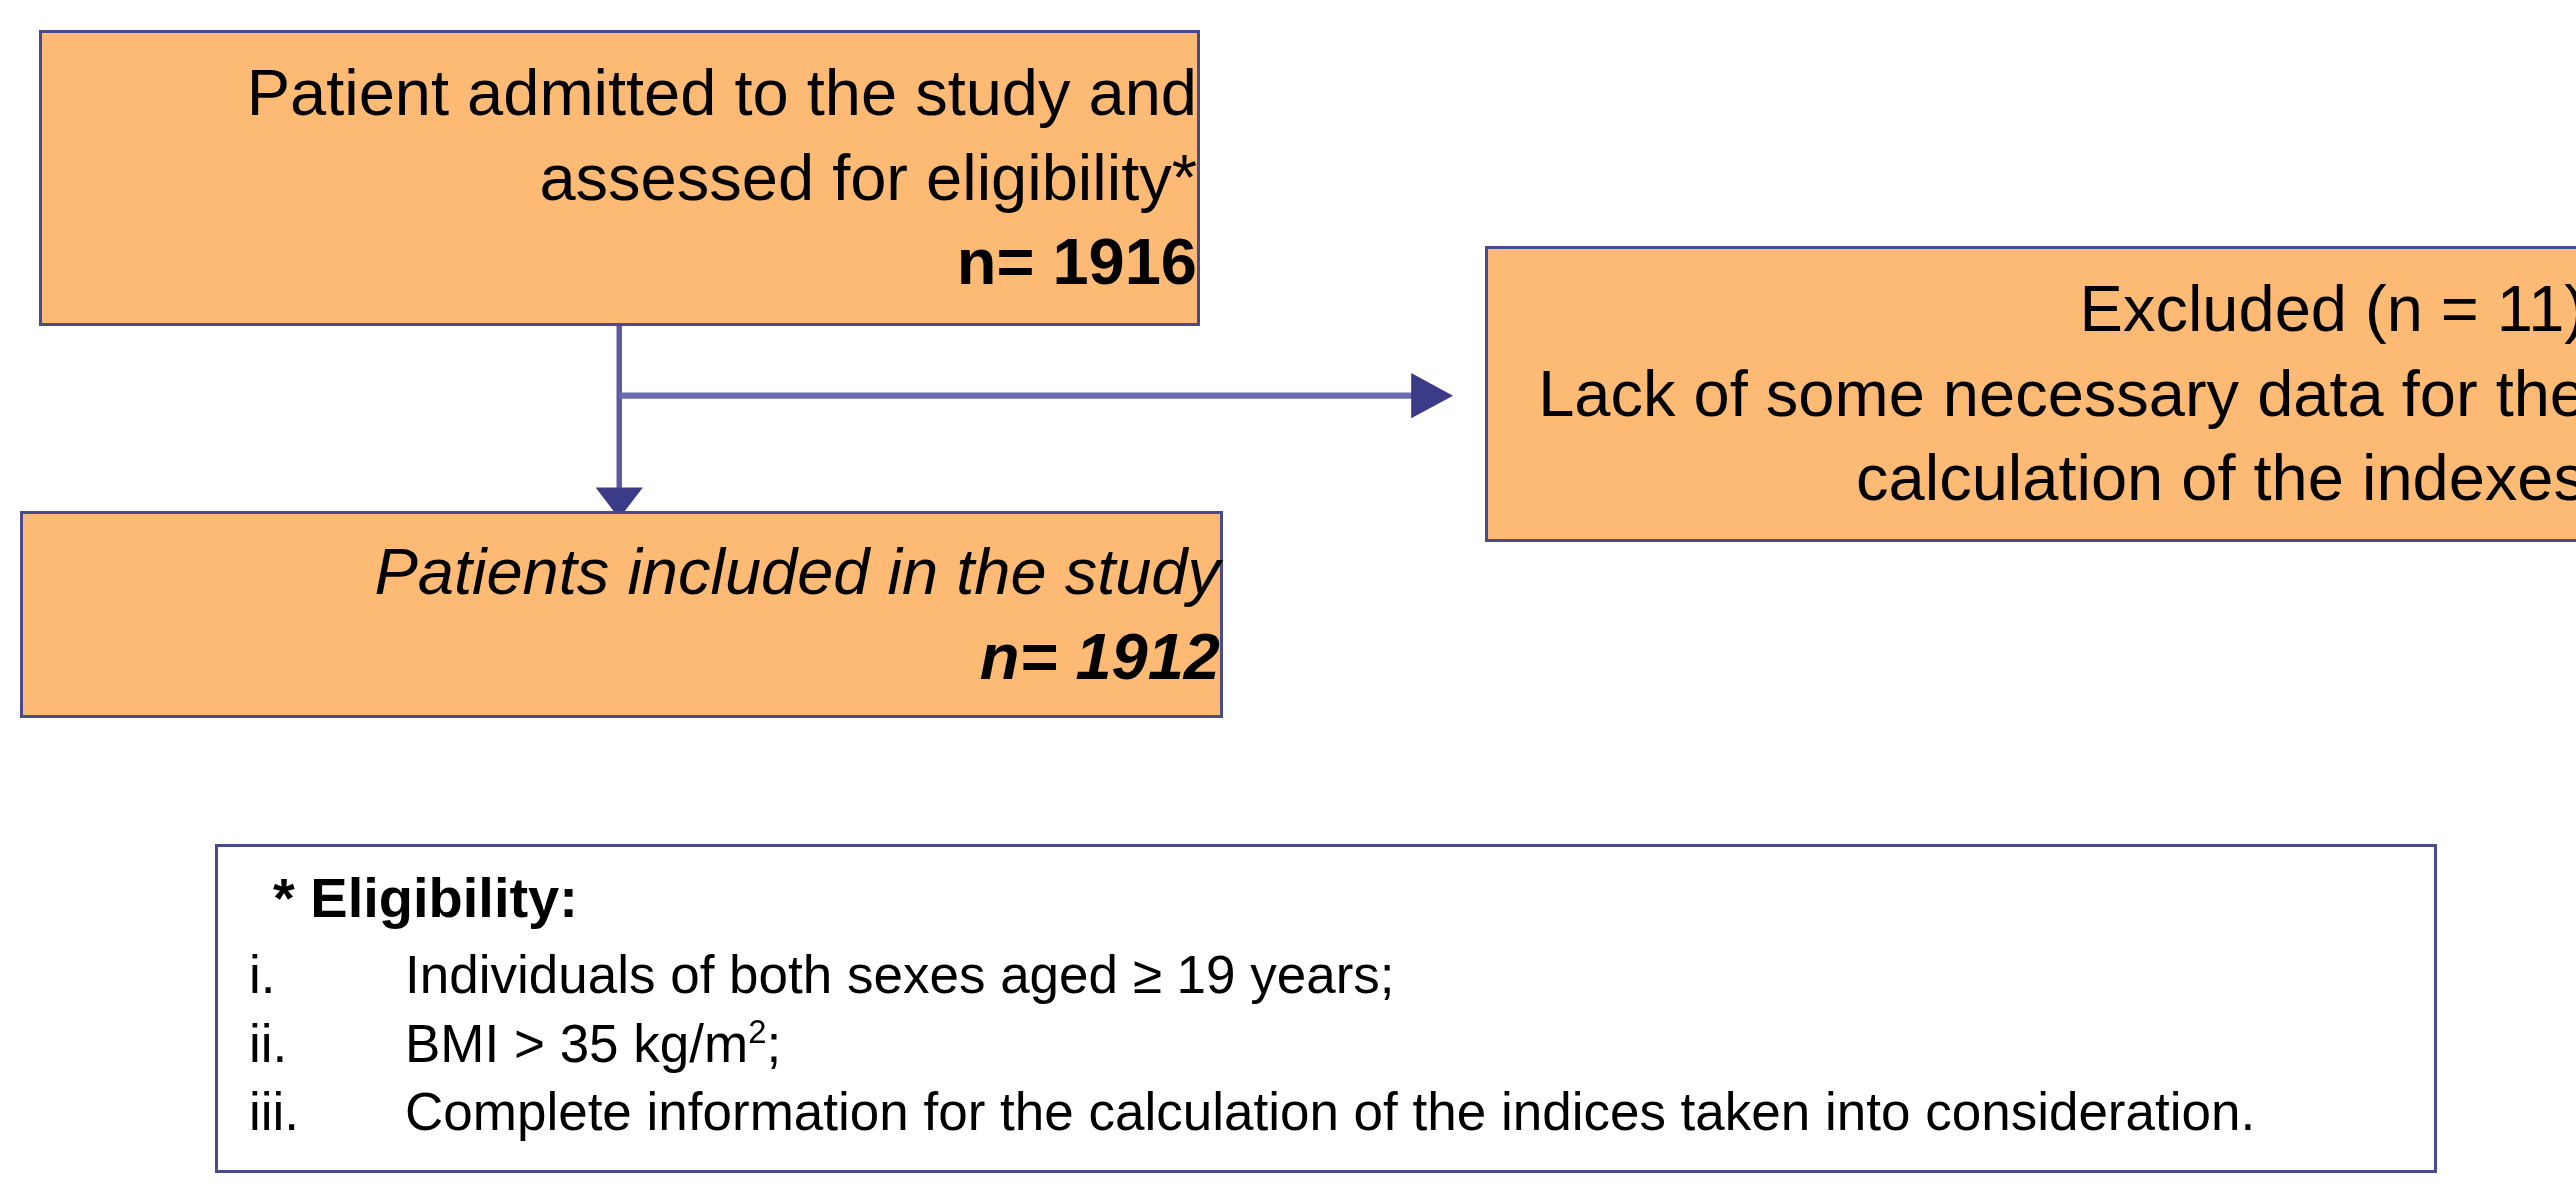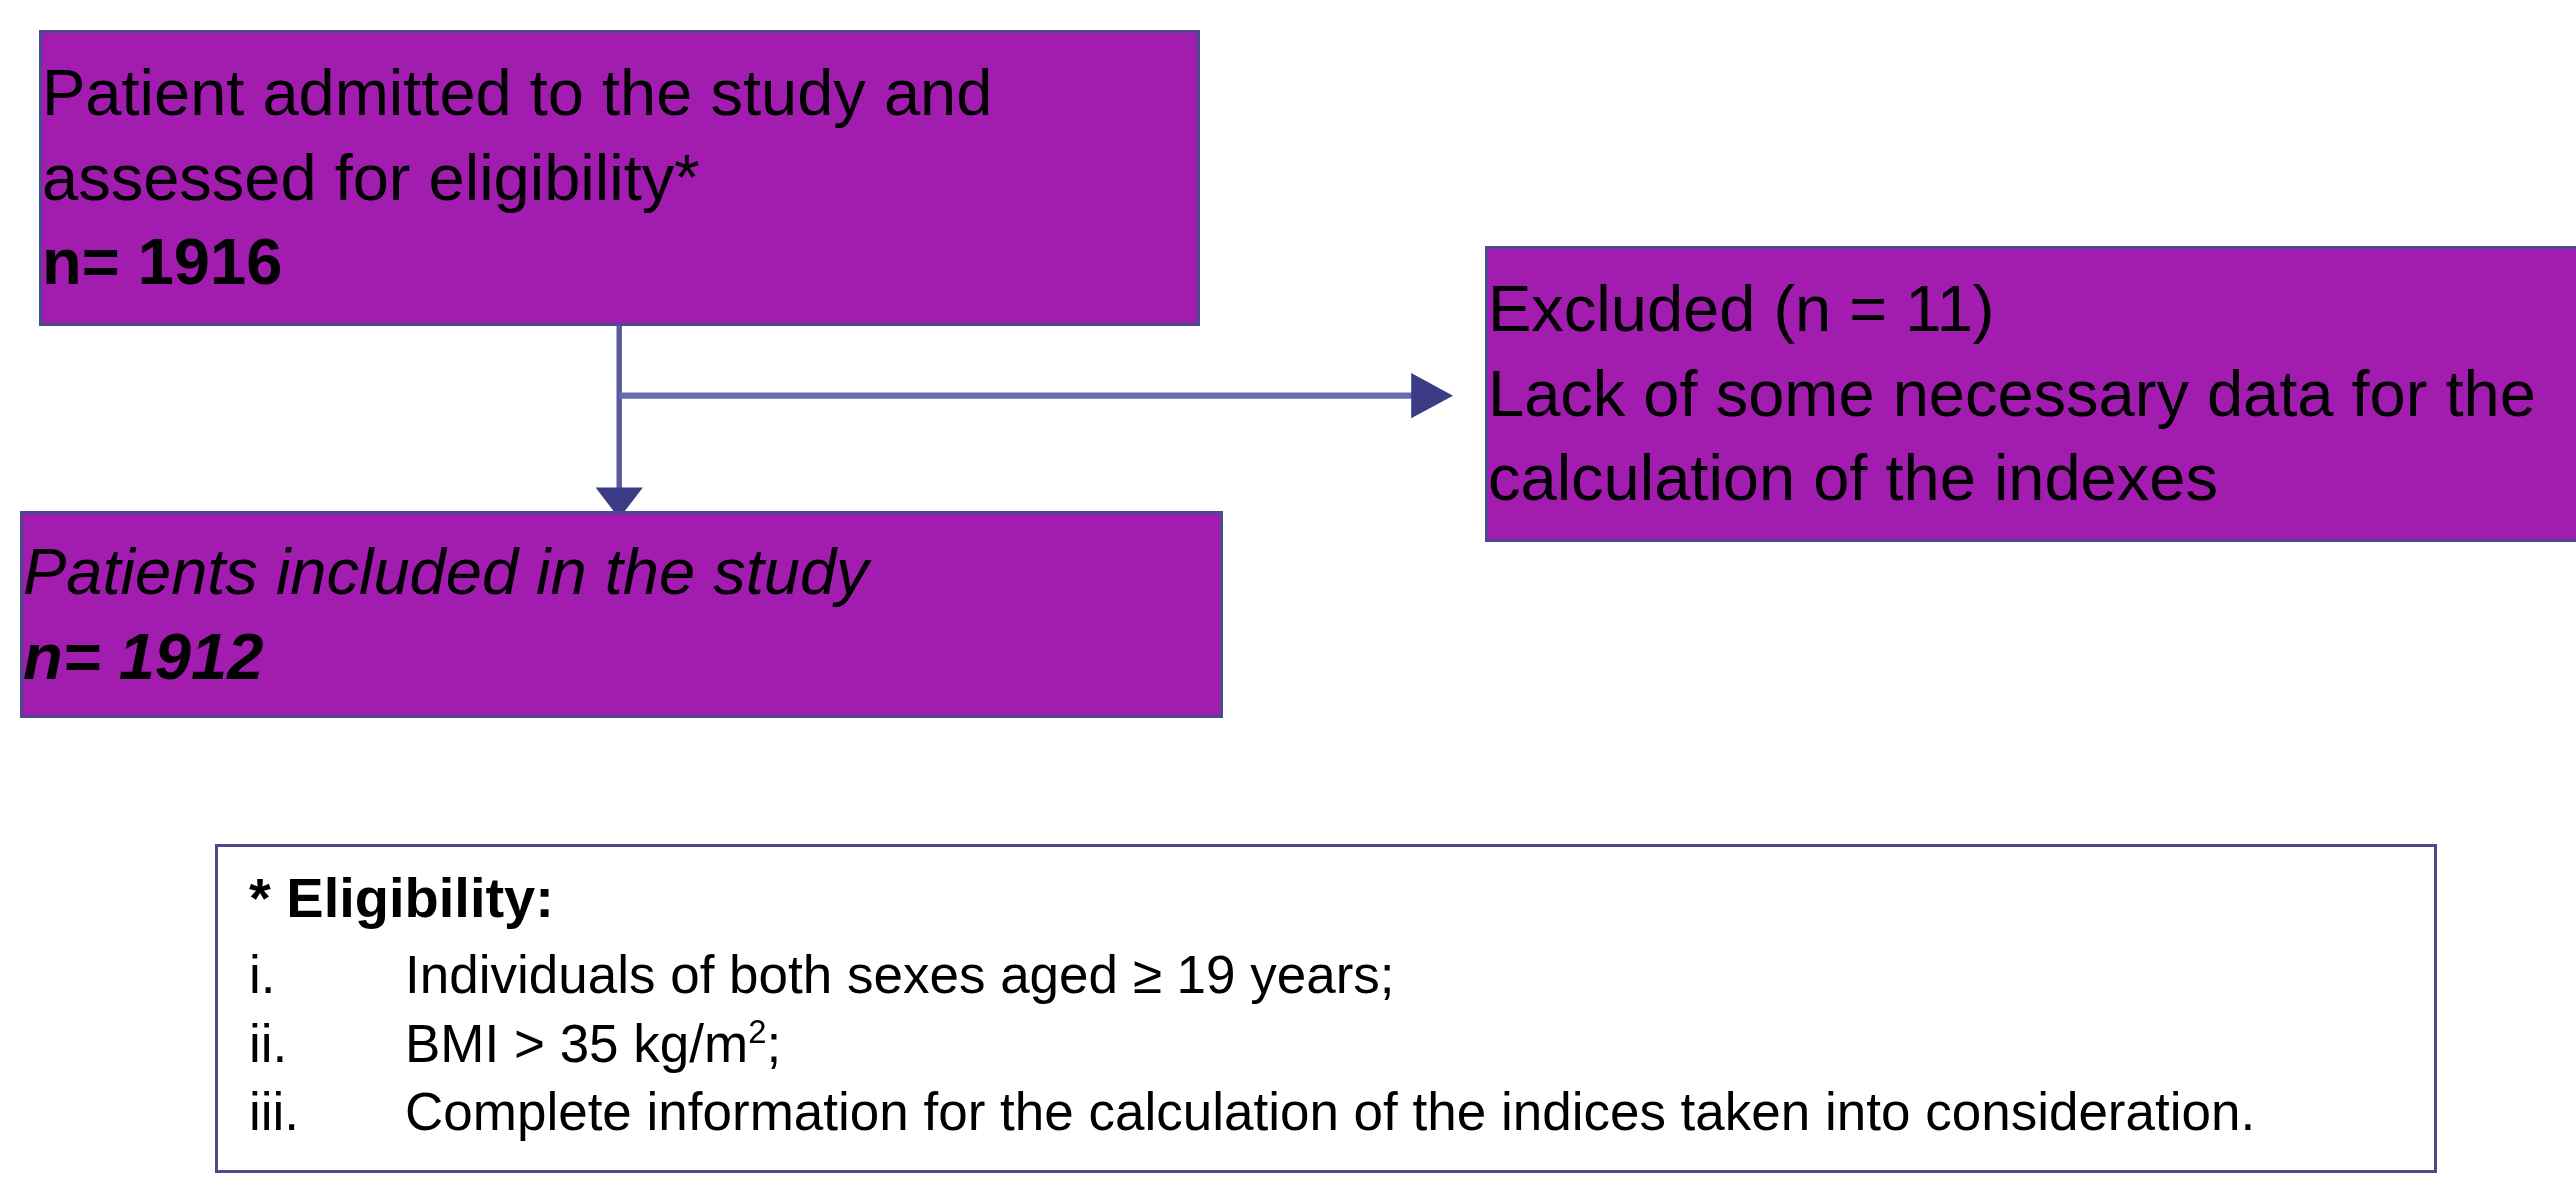--- a/index.html
+++ b/index.html
@@ -18,24 +18,24 @@
     height: 1205px;
     background: #ffffff;
     overflow: hidden;
   }
 
   
   .flowbox {
     position: absolute;
     box-sizing: border-box;
     border: 3.6px solid #4a4a8f;
-    background: #a21caf;
+    background: #fdba74;
     display: flex;
     flex-direction: column;
-    align-items: flex-start;
+    align-items: flex-end;
     justify-content: center;
     text-align: center;
     line-height: 1.30;
   }
   .flowbox .line {
     display: block;
     white-space: nowrap;
   }
   .flowbox .line.bold {
     font-weight: bold;
@@ -77,20 +77,21 @@
     border: 3.6px solid #4a4a8f;
     background: #ffffff;
     padding: 16.4px 0 0 31px;
   }
   #eligibility-title {
     font-size: 56px;
     font-weight: bold;
     line-height: 1.25;
     margin-bottom: 7.3px;
     white-space: nowrap;
+    margin-left: 24px;
   }
   .elig-row {
     display: flex;
     align-items: baseline;
     font-size: 53px;
     line-height: 1.30;
     white-space: nowrap;
   }
   .elig-marker {
     display: inline-block;

